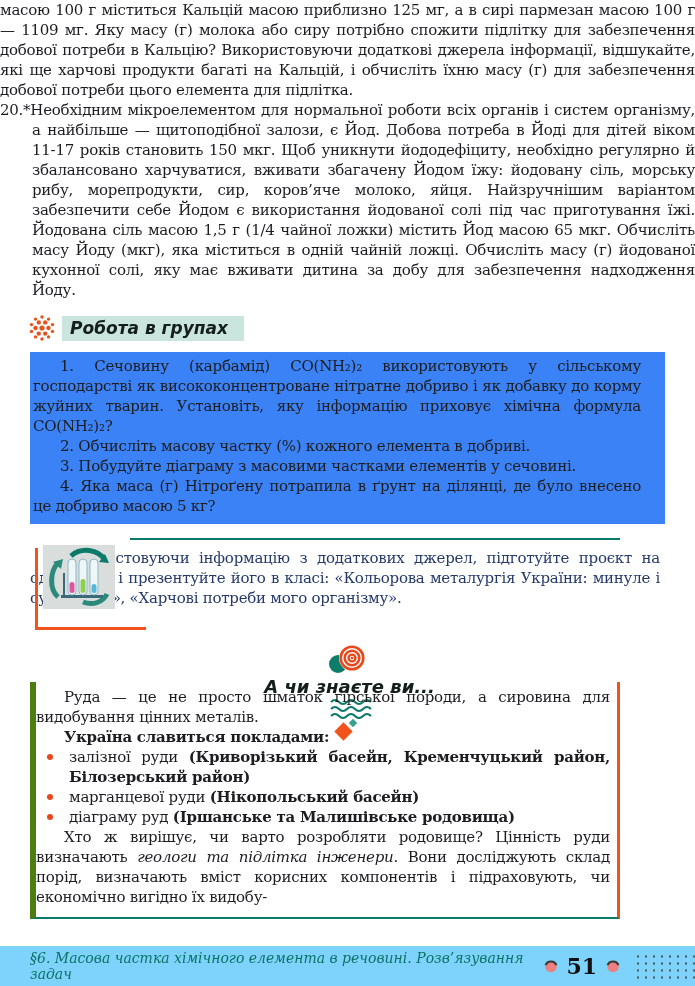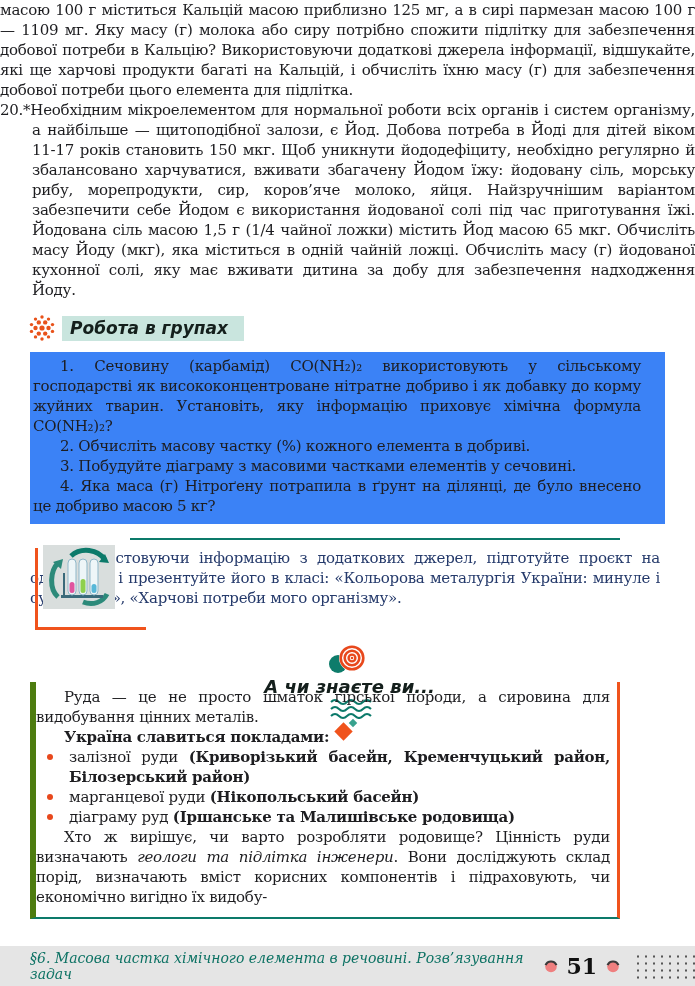--- a/index.html
+++ b/index.html
@@ -52,21 +52,21 @@
   .kp { text-indent:28px; margin-left:3px; }
   .kp-bold { font-weight:bold; }
   ul.deposit-list { list-style:none; margin:0; padding:0 0 0 33px; }
   .deposit-list li { position:relative; text-align:justify; line-height:20px; }
   .deposit-list li::before { content:""; position:absolute; left:-22px; top:7px;
     width:6px; height:6px; border-radius:50%; background:#e8481c; }
   .deposit-list b { font-weight:bold; }
   .it { font-style:italic; }
 
   
-  .footer { position:absolute; left:0; right:0; bottom:0; height:40px; background:#e5e5e5;
+  .footer { position:absolute; left:0; right:0; bottom:0; height:40px; background:#7dd3fc;
             display:flex; align-items:center; }
   .chapter { font-style:italic; color:#0d7264; font-size:14px; margin-left:30px; letter-spacing:0; }
   .pagenum-group { margin-left:auto; display:flex; align-items:center; gap:9px; }
   .pagedot { width:14px; height:14px; }
   .pnum { font-weight:bold; font-size:22px; color:#101010; letter-spacing:0; }
   .footer-dots { width:64px; height:27px; margin-left:14px; margin-right:0;
     background-image:radial-gradient(circle, #565656 1px, transparent 1.25px);
     background-size:8px 7px; }
 </style>
 </head>

